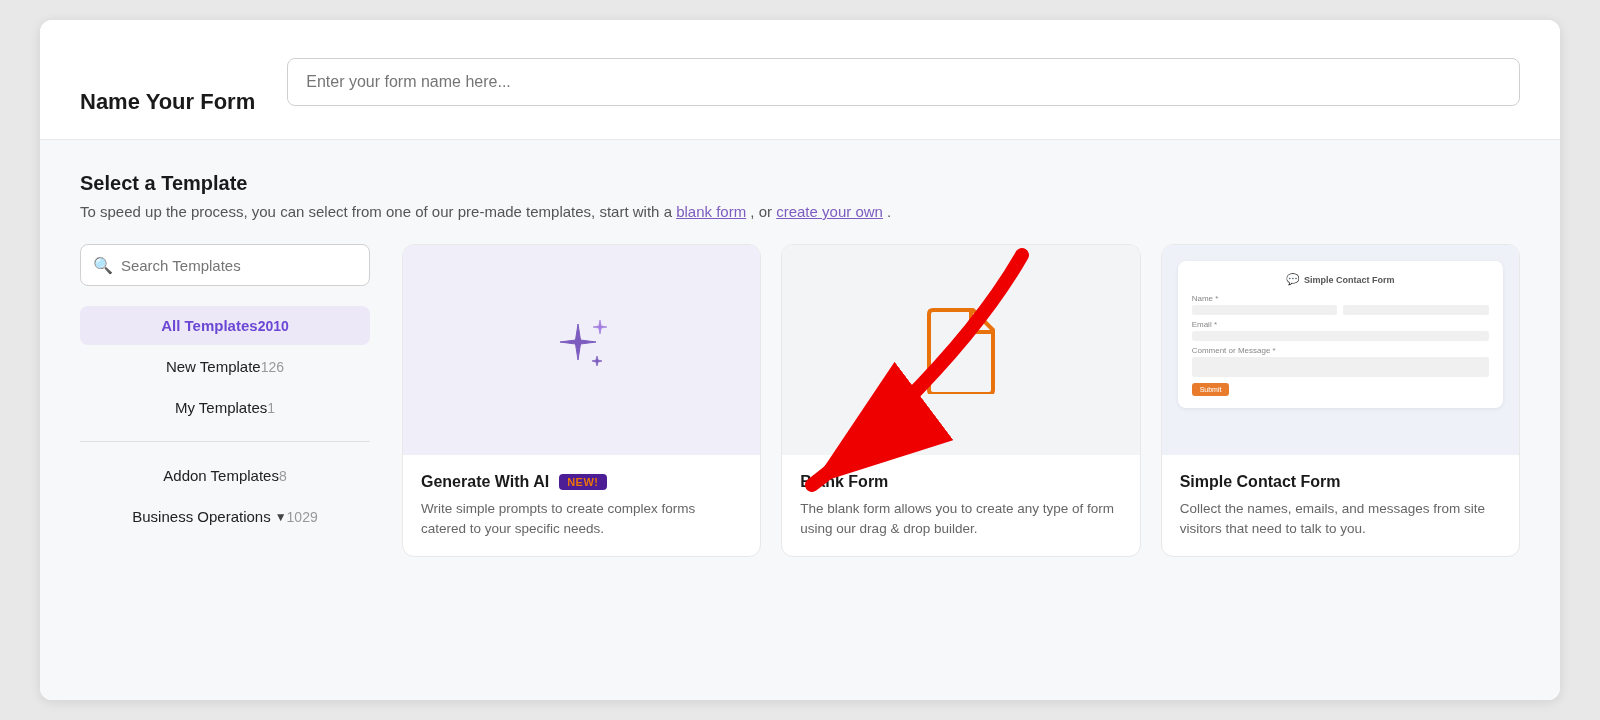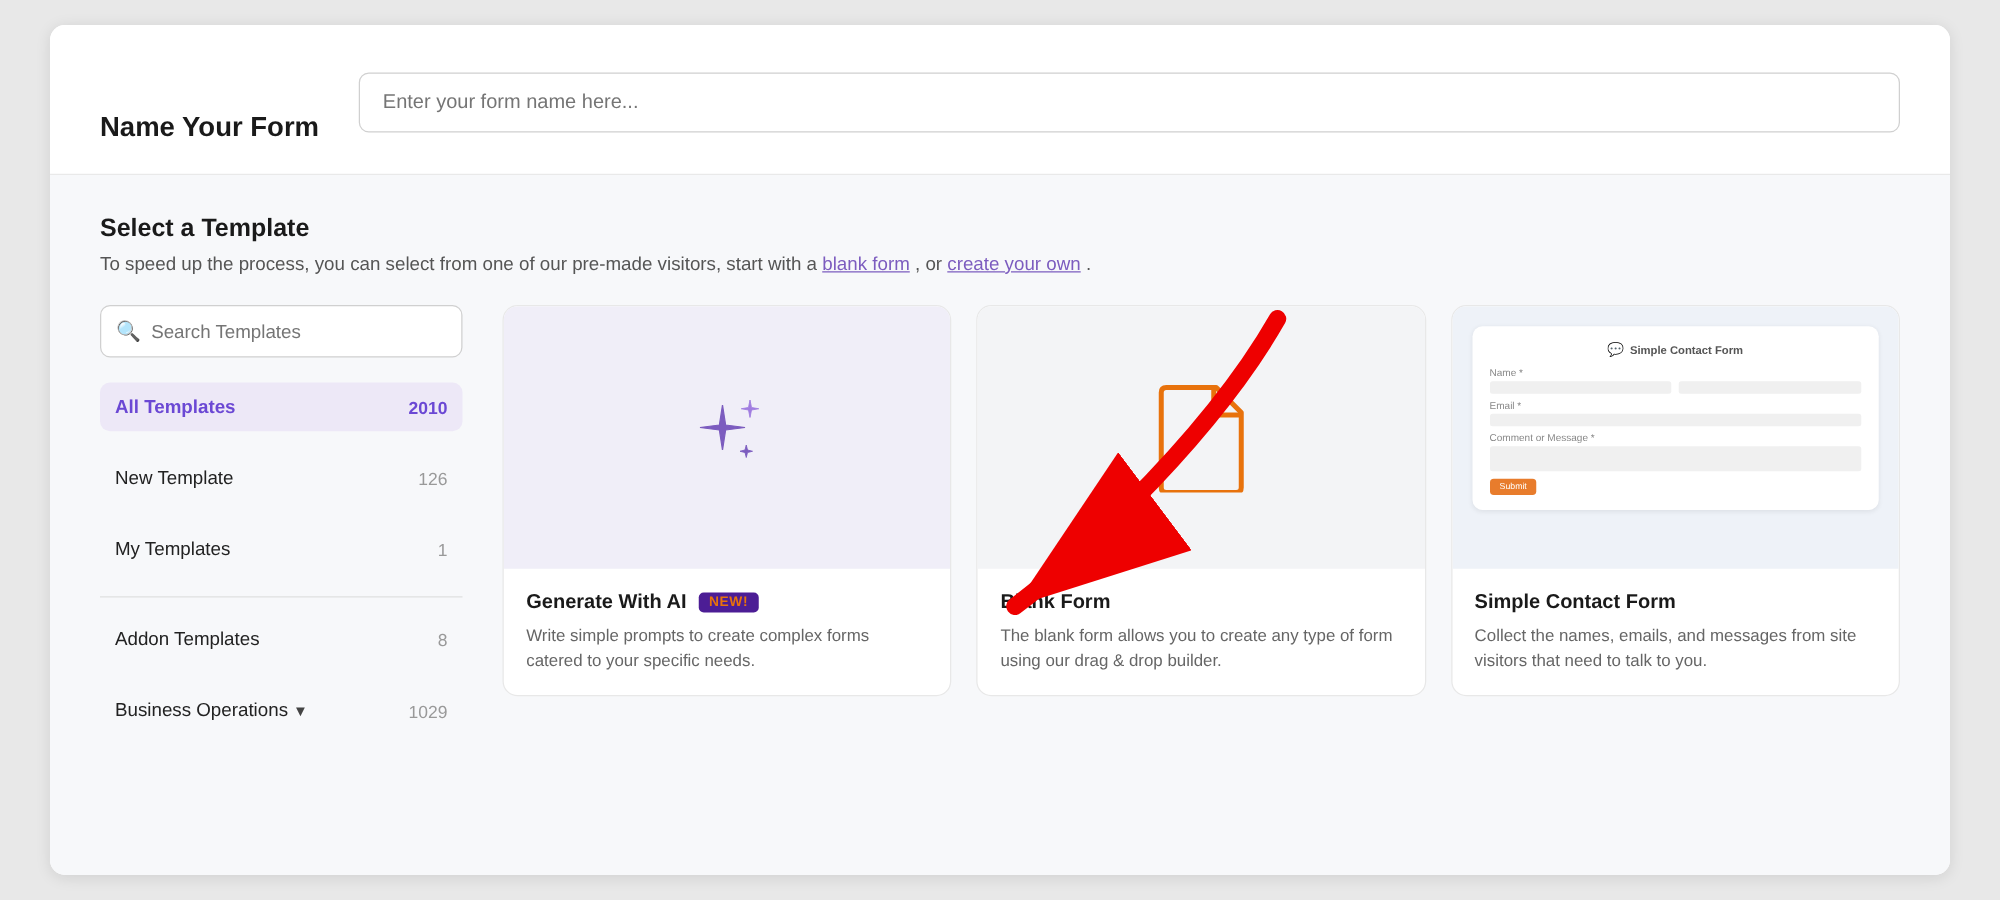--- a/index.html
+++ b/index.html
@@ -97,26 +97,26 @@
       border: none;
       outline: none;
       font-size: 15px;
       color: #555;
       background: transparent;
       width: 100%;
     }
     .sidebar-item {
       display: flex;
       align-items: center;
-      justify-content: space-between;
+      justify-content: center;
       padding: 11px 12px;
       border-radius: 8px;
       cursor: pointer;
       font-size: 15px;
-      margin-bottom: 18px;
+      margin-bottom: 2px;
     }
     .sidebar-item.active {
       background: #ede8f7;
     }
     .sidebar-item.active .item-label {
       color: #6b48d4;
       font-weight: 700;
     }
     .sidebar-item.active .item-count {
       color: #6b48d4;
@@ -277,21 +277,21 @@
 <div class="main-container">
 
   <div class="header-section">
     <h1 class="form-title">Name Your Form</h1>
     <input class="form-name-input" type="text" placeholder="Enter your form name here..." style="">
   </div>
 
   <div class="select-template-section">
     <h2 class="select-template-title">Select a Template</h2>
     <p class="select-template-desc">
-      <span>To speed up the process, you can select from one of our pre-made visitors, start with a </span>
+      <span>To speed up the process, you can select from one of our pre-made templates, start with a </span>
       <a href="#">blank form</a>
       <span>, or </span>
       <a href="#">create your own</a>
       <span>.</span>
     </p>
   </div>
 
   <div class="content-area">
 
     <div class="sidebar">

